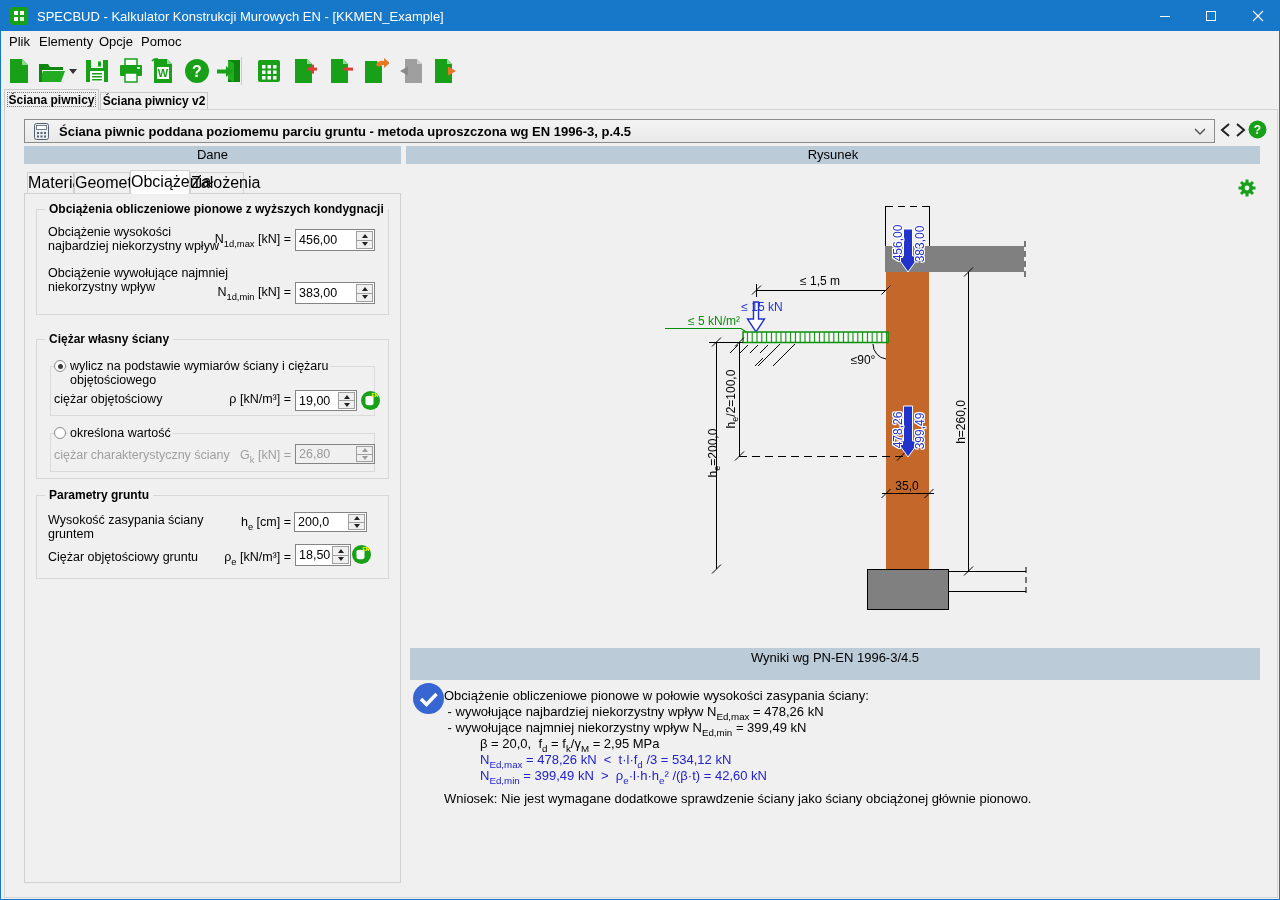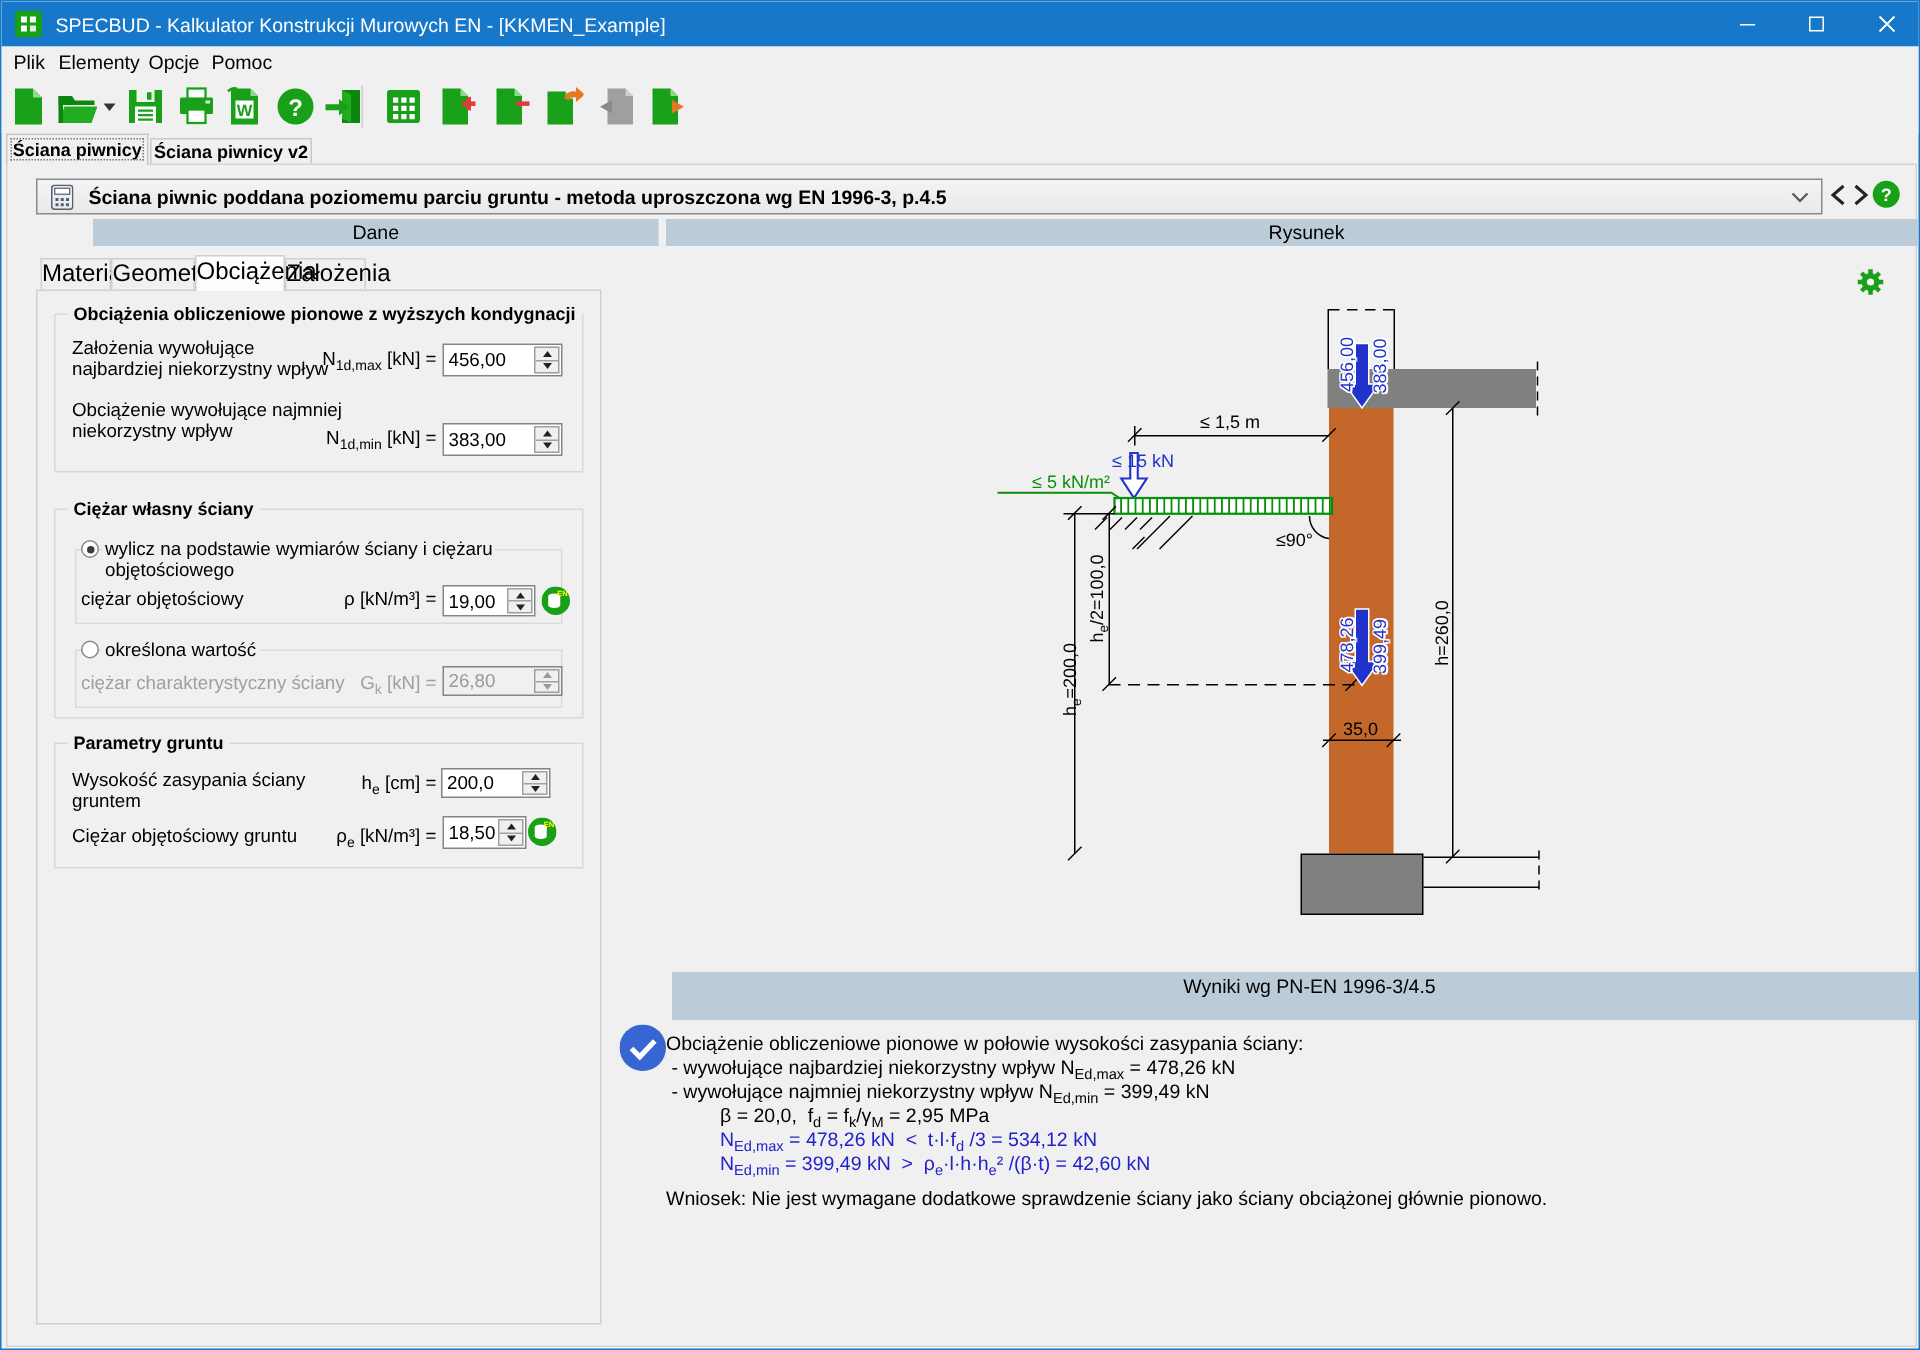--- a/index.html
+++ b/index.html
@@ -12,21 +12,21 @@
   .winbtn{position:absolute;top:0;width:46px;height:30px;}
   .menubar{position:absolute;left:0;top:30px;width:1280px;height:22px;background:#f0f0f0;}
   .menu-item{position:absolute;top:3px;color:#000;white-space:nowrap;}
   .toolbar{position:absolute;left:0;top:52px;width:1280px;height:36px;background:#f0f0f0;}
   .tbtn{position:absolute;top:4px;width:28px;height:28px;}
   .tsep{position:absolute;left:240px;top:4px;width:1px;height:28px;background:#c9c9c9;}
   .maintab{position:absolute;background:#f0f0f0;border:1px solid #c9c9c9;border-bottom:none;font-weight:bold;text-align:center;font-size:12px;white-space:nowrap;}
   .page{position:absolute;left:3px;top:108px;width:1274px;height:789px;background:#f0f0f0;border:1px solid #d4d4d4;}
   .combo{position:absolute;left:19px;top:9px;width:1191px;height:24px;border:1px solid #8a8a8a;background:linear-gradient(#f4f4f4,#e9e9e9);}
   .combo-text{position:absolute;left:34px;top:4px;font-weight:bold;}
-  .hdrbar{position:absolute;height:18px;background:#bccbd8;text-align:center;line-height:18px;color:#000;margin-left:38px;}
+  .hdrbar{position:absolute;height:18px;background:#bccbd8;text-align:center;line-height:18px;color:#000;}
   .subtab{position:absolute;border:1px solid #d0d0d0;border-bottom:none;background:#f0f0f0;text-align:right;font-size:16px;white-space:nowrap;}
   .subtab.active{background:#fdfdfd;z-index:3;}
   .tabpage{position:absolute;left:19px;top:83px;width:377px;height:690px;border:1px solid #d0d0d0;background:#f0f0f0;}
   .gbox{position:absolute;border:1px solid #d8d8d8;}
   .gtitle{position:absolute;top:-8px;left:8px;background:#f0f0f0;padding:0 4px;font-weight:bold;font-size:12px;white-space:nowrap;}
   .lbl{position:absolute;color:#000;line-height:14px;font-size:12.5px;white-space:nowrap;}
   .sym{position:absolute;text-align:right;font-size:12.5px;white-space:nowrap;}
   .spin{position:absolute;border:1px solid #848484;background:#fff;display:flex;padding:1px;}
   .spin input{border:0;outline:0;flex:1;min-width:0;font:12.5px "Liberation Sans",sans-serif;padding:0 1px 0 2px;background:transparent;}
   .ud{width:17px;border:1px solid #a0a0a0;display:flex;flex-direction:column;background:#f0f0f0;}
@@ -245,21 +245,21 @@
   <div class="subtab" style="left:22px;top:62px;width:47px;height:21px;line-height:20px;"><span>Materiał</span></div>
   <div class="subtab" style="left:69px;top:62px;width:56px;height:21px;line-height:20px;"><span>Geometria</span></div>
   <div class="subtab active" style="left:125px;top:60px;width:60px;height:24px;line-height:22px;"><span>Obciążenia</span></div>
   <div class="subtab" style="left:185px;top:62px;width:54px;height:21px;line-height:20px;"><span>Założenia</span></div>
 
   <div class="tabpage"></div>
 
   <div class="gbox" style="left:31px;top:99px;width:353px;height:106px;">
     <div class="gtitle">Obciążenia obliczeniowe pionowe z wyższych kondygnacji</div>
   </div>
-  <div class="lbl" style="left:43px;top:115px;"><span>Założenia wywołujące</span><br><span>najbardziej niekorzystny wpływ</span></div>
+  <div class="lbl" style="left:43px;top:115px;"><span>Obciążenie wysokości</span><br><span>najbardziej niekorzystny wpływ</span></div>
   <div class="sym" style="left:180px;top:122px;width:106px;">N<sub>1d,max</sub> [kN] =</div>
   <div class="spin" style="left:290px;top:119px;width:80px;height:22px;">
     <input value="456,00" style="">
     <div class="ud">
         <div class="up">
           <span class="ar"></span>
         </div>
         <div class="dn">
           <span class="ar"></span>
         </div>

